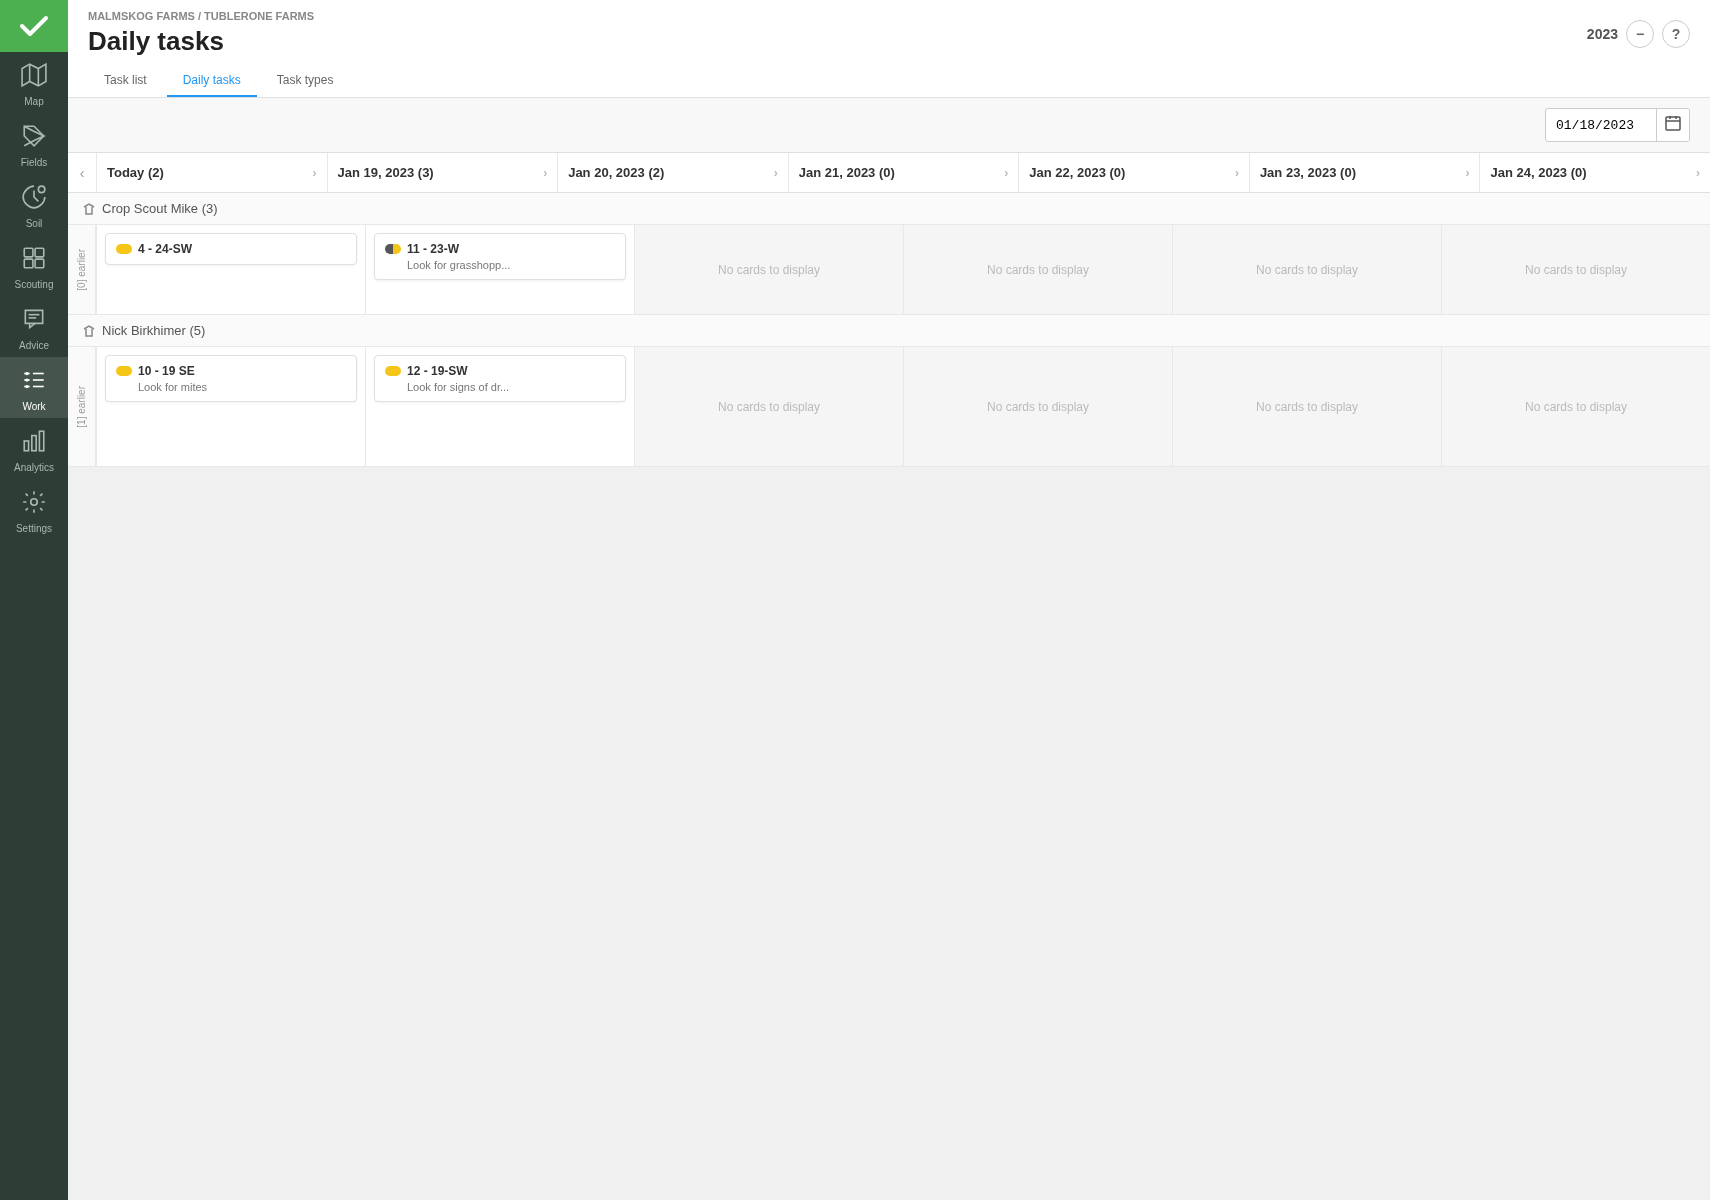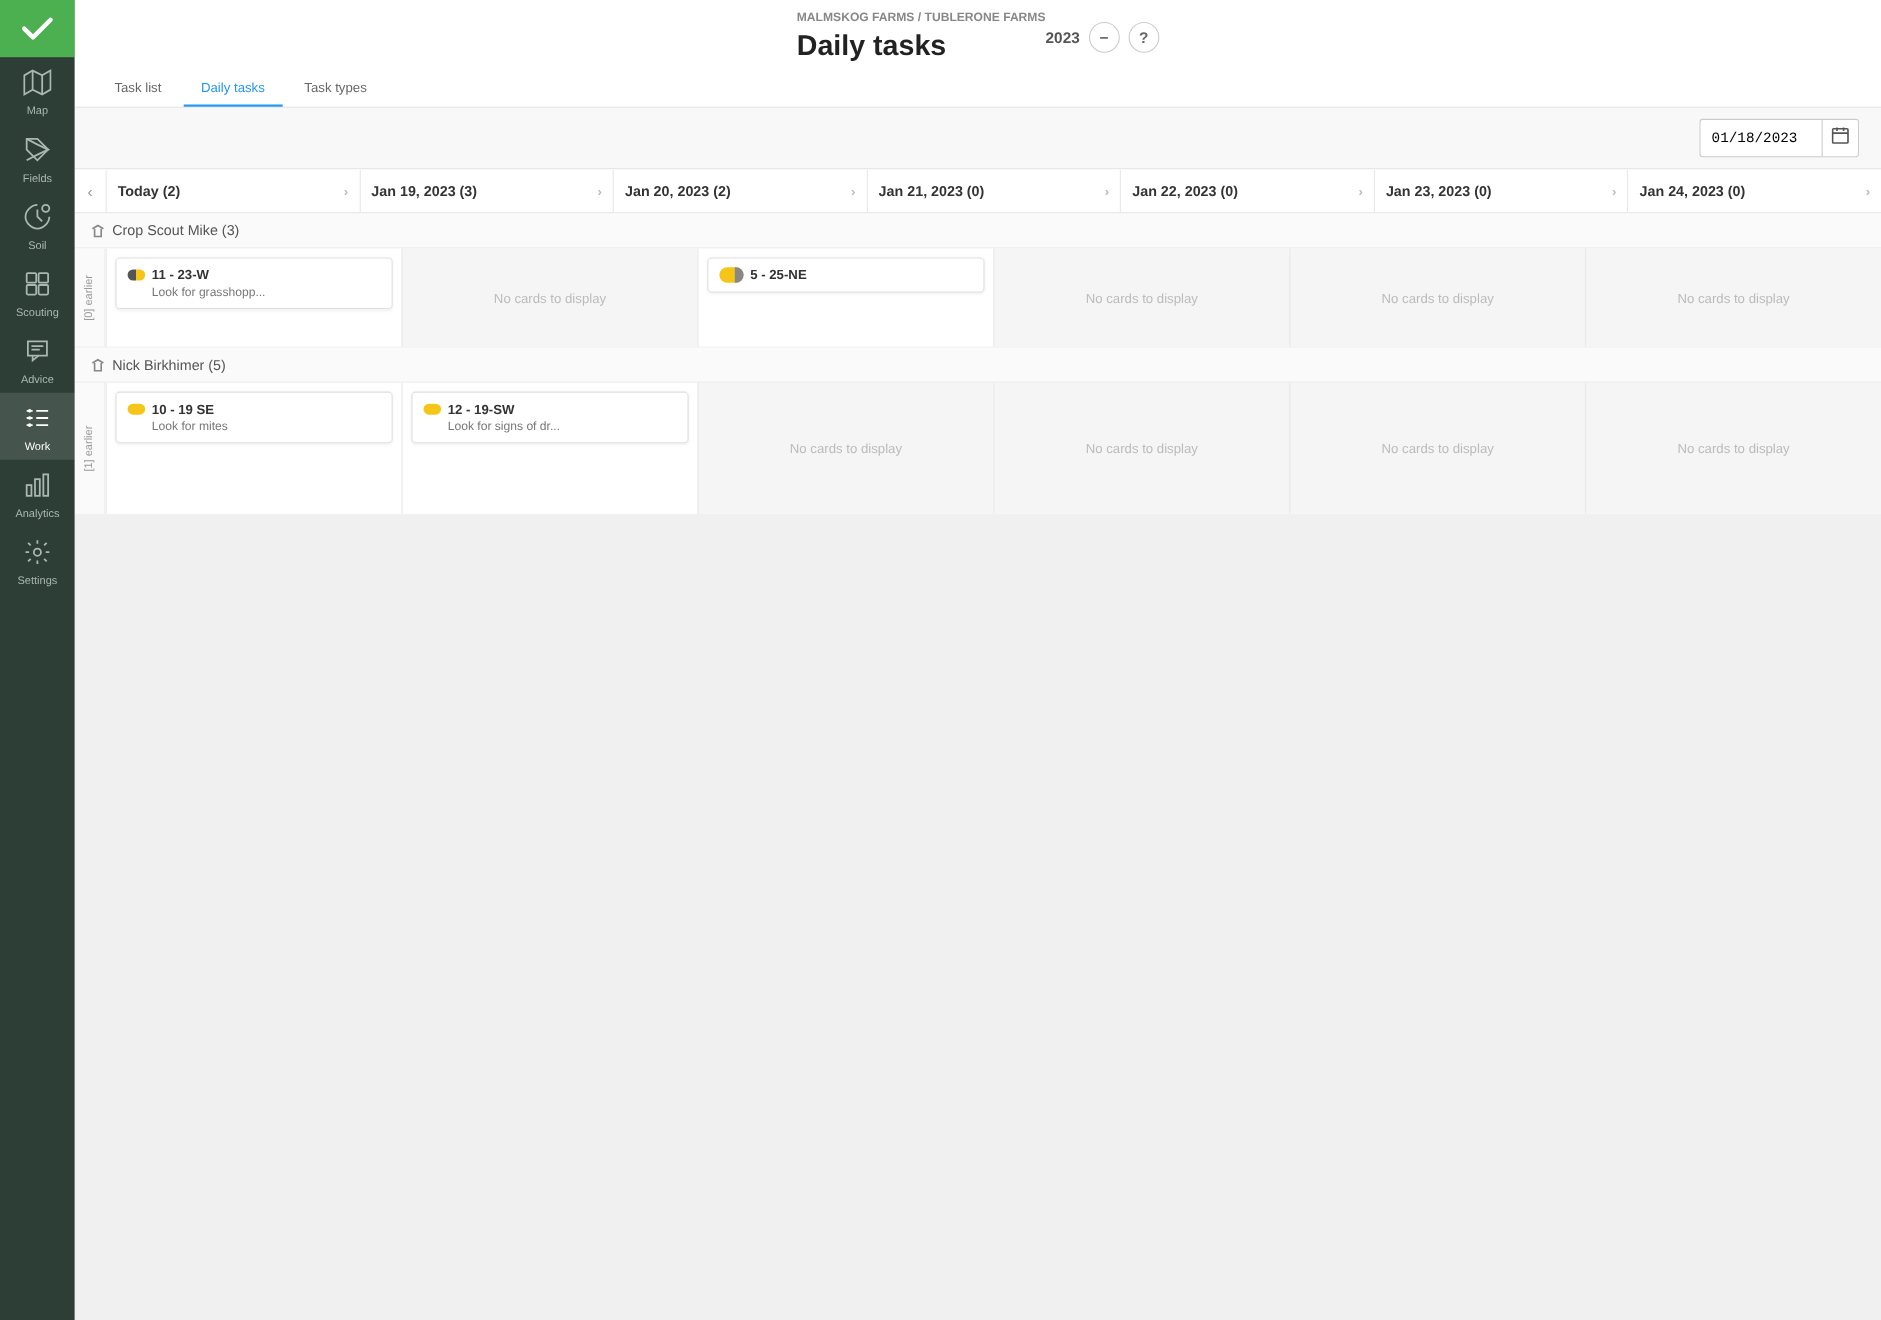--- a/index.html
+++ b/index.html
@@ -62,21 +62,21 @@
       font-size: 11px;
       color: #888;
       margin-bottom: 4px;
     }
     .page-title {
       font-size: 26px;
       font-weight: 600;
       color: #222;
       display: flex;
       align-items: center;
-      justify-content: center;
+      justify-content: space-between;
     }
     .header-right {
       display: flex;
       align-items: center;
       gap: 8px;
       font-size: 14px;
       color: #555;
     }
     .header-icon {
       width: 28px; height: 28px;
@@ -461,45 +461,43 @@
                 <polyline points="2,5 7,2 12,5"></polyline>
                 <polyline points="4,5 4,12 10,12 10,5"></polyline>
               </svg>
             <span>Crop Scout Mike (3)</span>
           </div>
           <div class="grid-row">
             <div class="row-earlier-label">
               <span>[0] earlier</span>
             </div>
 
+            <div class="grid-cell">
+              <div class="task-card">
+                <div class="task-card-top">
+                  <div class="task-dot"></div>
+                  <span>4 - 24-SW</span>
+                </div>
+              </div>
+            </div>
 
             <div class="grid-cell">
               <div class="task-card">
                 <div class="task-card-top">
                   <div class="task-dot dot-partial"></div>
                   <span>11 - 23-W</span>
                 </div>
                 <div class="task-sub">Look for grasshopp...</div>
               </div>
             </div>
 
             <div class="grid-cell empty-cell gray-cell">
               <span class="no-cards">No cards to display</span>
             </div>
 
-            <div class="grid-cell">
-              <div class="task-card">
-                <div class="task-card-top">
-                  <div class="task-dot" style="background:#f5c518;width:22px;height:14px;border-radius:7px;position:relative;">
-                    <div style="position:absolute;right:0;top:0;width:8px;height:14px;background:#888;border-radius:0 7px 7px 0;"></div>
-                  </div>
-                  <span>5 - 25-NE</span>
-                </div>
-              </div>
-            </div>
 
             <div class="grid-cell empty-cell gray-cell">
               <span class="no-cards">No cards to display</span>
             </div>
 
             <div class="grid-cell empty-cell gray-cell">
               <span class="no-cards">No cards to display</span>
             </div>
 
             <div class="grid-cell empty-cell gray-cell">

